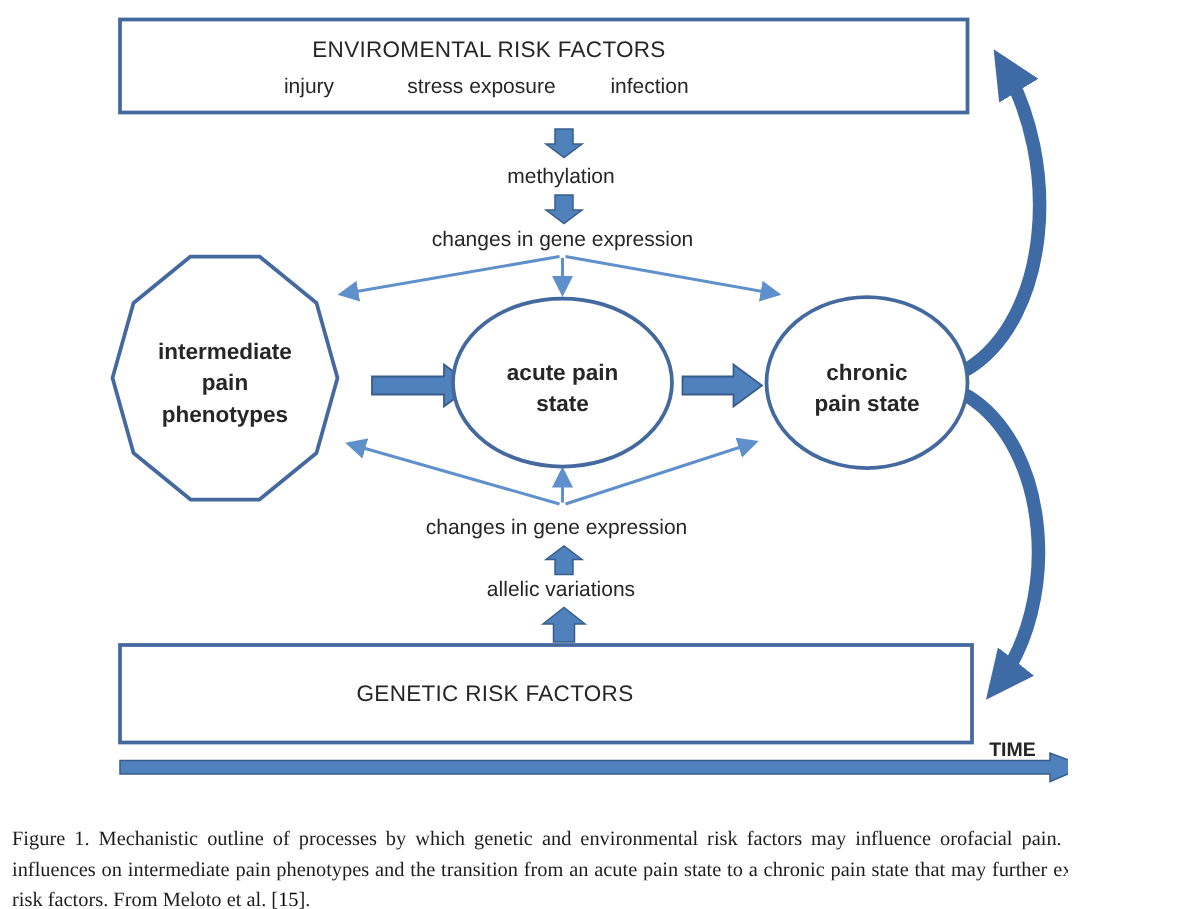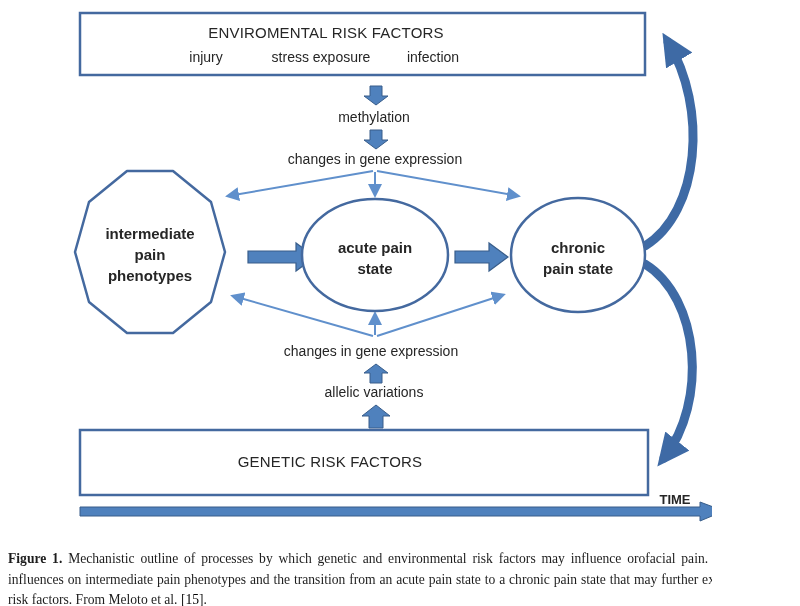--- a/index.html
+++ b/index.html
@@ -9,21 +9,21 @@
   svg text{fill:#262626;}
   .diag-label{font-size:14px;}
   .box-title{font-size:15px;letter-spacing:.2px;}
   .node-text{font-size:15px;font-weight:bold;}
   .time-label{font-size:13px;font-weight:bold;}
   .caption{
     position:absolute;left:0;top:549px;width:784px;padding:0 8px;
     font-family:"Liberation Serif",serif;font-size:13.6px;line-height:1.52;
     color:#1d1d1d;text-align:justify;
   }
-  .caption .fig-label{font-weight:bold;}
+  .caption .fig-label{font-weight:normal;}
   .caption .ref-link{color:#000000;text-decoration:none;cursor:pointer;}
 </style>
 </head>
 <body>
 
 <div class="figure-wrap">
   <svg width="800" height="548" viewBox="0 0 800 548">
     <defs>
       <marker id="thinHead" markerWidth="7" markerHeight="7" refX="5.5" refY="3.5" orient="auto">
         <path d="M0,0 L7,3.5 L0,7 z" fill="#6090cc"></path>

